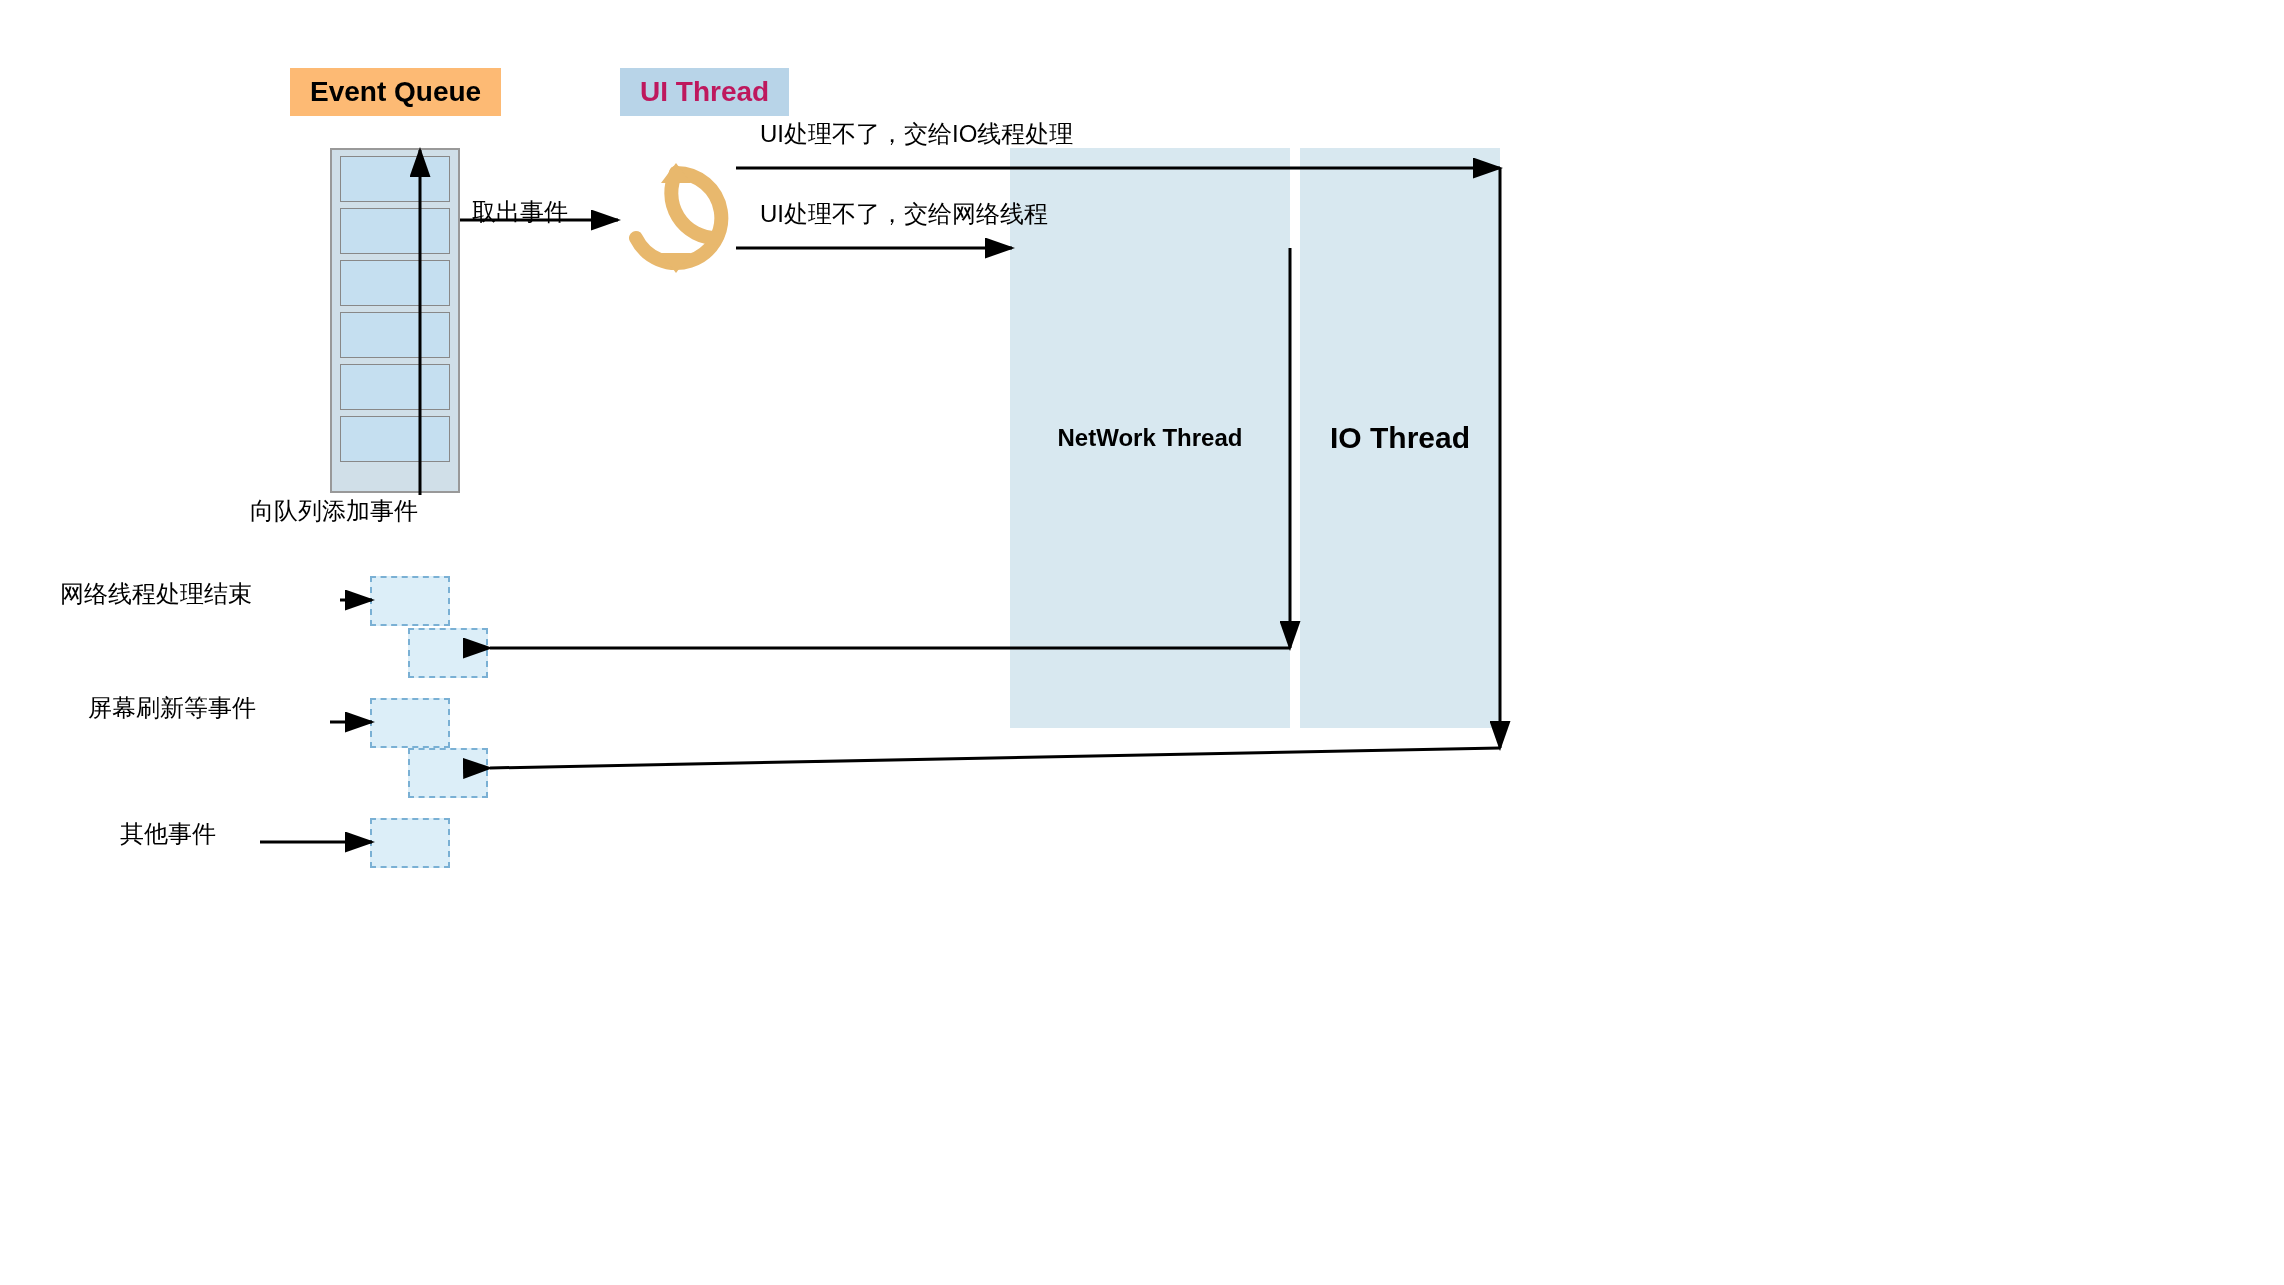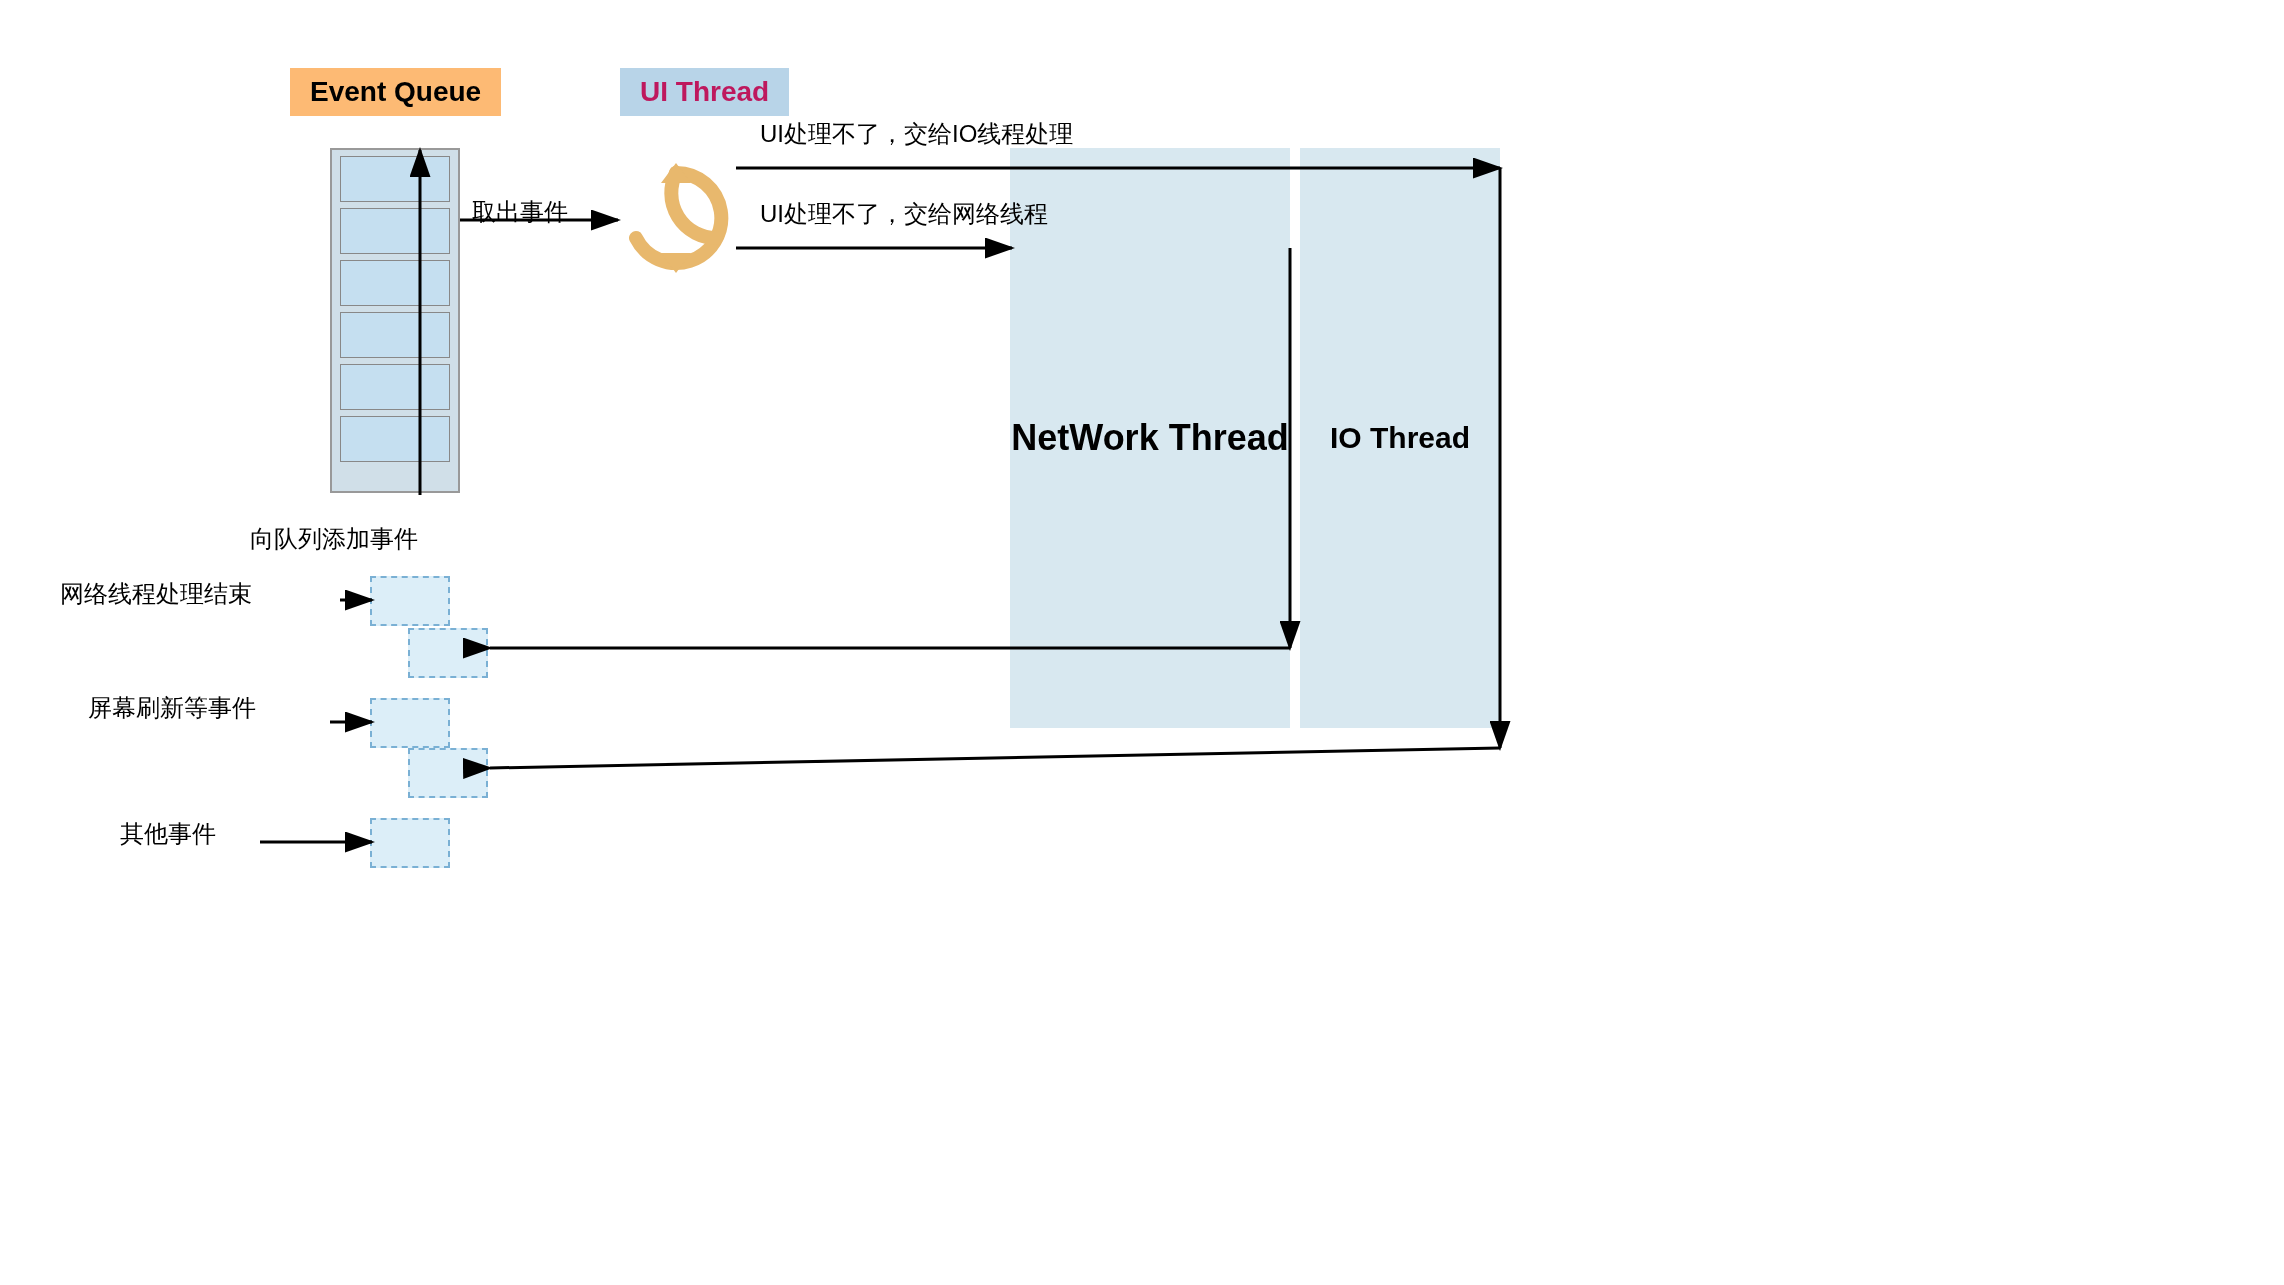--- a/index.html
+++ b/index.html
@@ -85,21 +85,21 @@
       left: 1010px;
       width: 280px;
       height: 580px;
       background: #d8e8f0;
       display: flex;
       align-items: center;
       justify-content: center;
     }
 
     .network-thread-label {
-      font-size: 36px;
+      font-size: 24px;
       font-weight: bold;
       color: #000;
       text-align: center;
       writing-mode: horizontal-tb;
     }
 
     
     .io-thread-box {
       position: absolute;
       top: 148px;
@@ -171,21 +171,21 @@
   <div class="io-thread-box">
     <span class="io-thread-label">IO Thread</span>
   </div>
 
   <div class="arrow-label" style="top: 196px; left: 472px;">取出事件</div>
 
   <div class="arrow-label" style="top: 118px; left: 760px;">UI处理不了，交给IO线程处理</div>
 
   <div class="arrow-label" style="top: 198px; left: 760px;">UI处理不了，交给网络线程</div>
 
-  <div class="arrow-label" style="top: 495px; left: 250px; margin-top: 28px;">向队列添加事件</div>
+  <div class="arrow-label" style="top: 495px; left: 250px;">向队列添加事件</div>
 
   <div class="arrow-label" style="top: 578px; left: 60px;">网络线程处理结束</div>
 
 
   <div class="arrow-label" style="top: 692px; left: 60px; margin-left: 28px;">屏幕刷新等事件</div>
 
 
   <div class="arrow-label" style="top: 818px; left: 120px;">其他事件</div>
 
   <div class="dashed-box" style="top: 576px; left: 370px;"></div>

